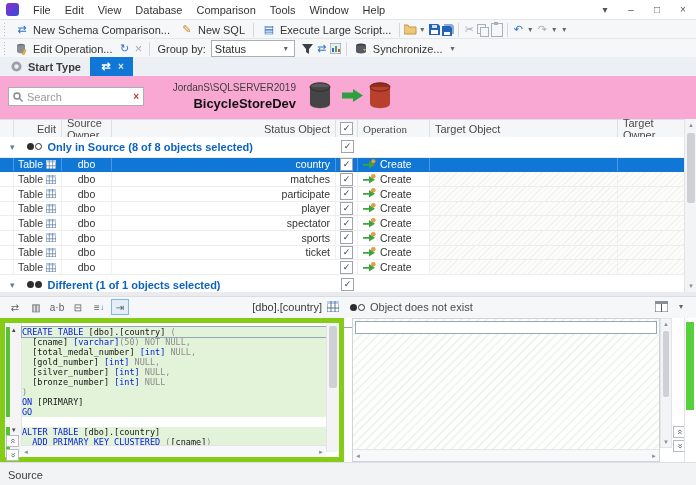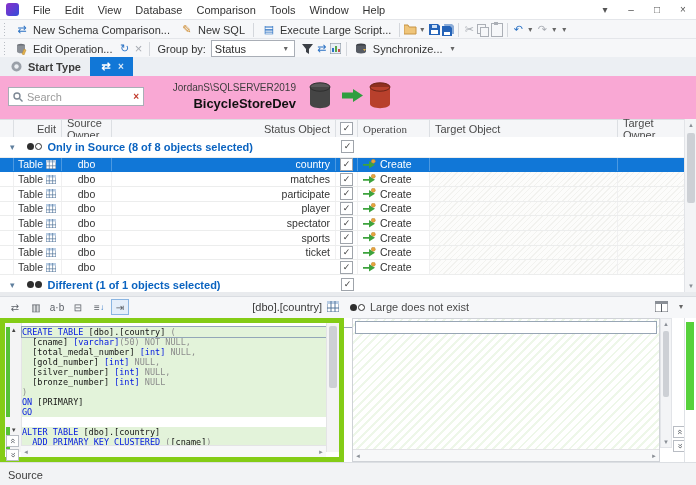--- a/index.html
+++ b/index.html
@@ -609,21 +609,21 @@
           <line x1="0" y1="7" x2="12" y2="7" stroke="#55779c"></line>
           <line x1="4" y1="0" x2="4" y2="11" stroke="#55779c"></line>
           <line x1="8" y1="0" x2="8" y2="11" stroke="#55779c"></line>
         </svg>
     </span>
     <span class="obj-status">
       <span class="st only-in-source">
           <i class="c1"></i>
           <i class="c2"></i>
         </span>
-      <span>Large does not exist</span>
+      <span>Object does not exist</span>
     </span>
     <span class="layout-icon">
       <svg width="13" height="11" viewBox="0 0 13 11">
           <rect width="13" height="11" fill="#fff" stroke="#5a5f66"></rect>
           <line x1="6.5" y1="0" x2="6.5" y2="11" stroke="#5a5f66"></line>
           <rect width="13" height="3" fill="#8a8f96"></rect>
         </svg>
     </span>
     <span class="caret layout-caret">▾</span>
   </div>

